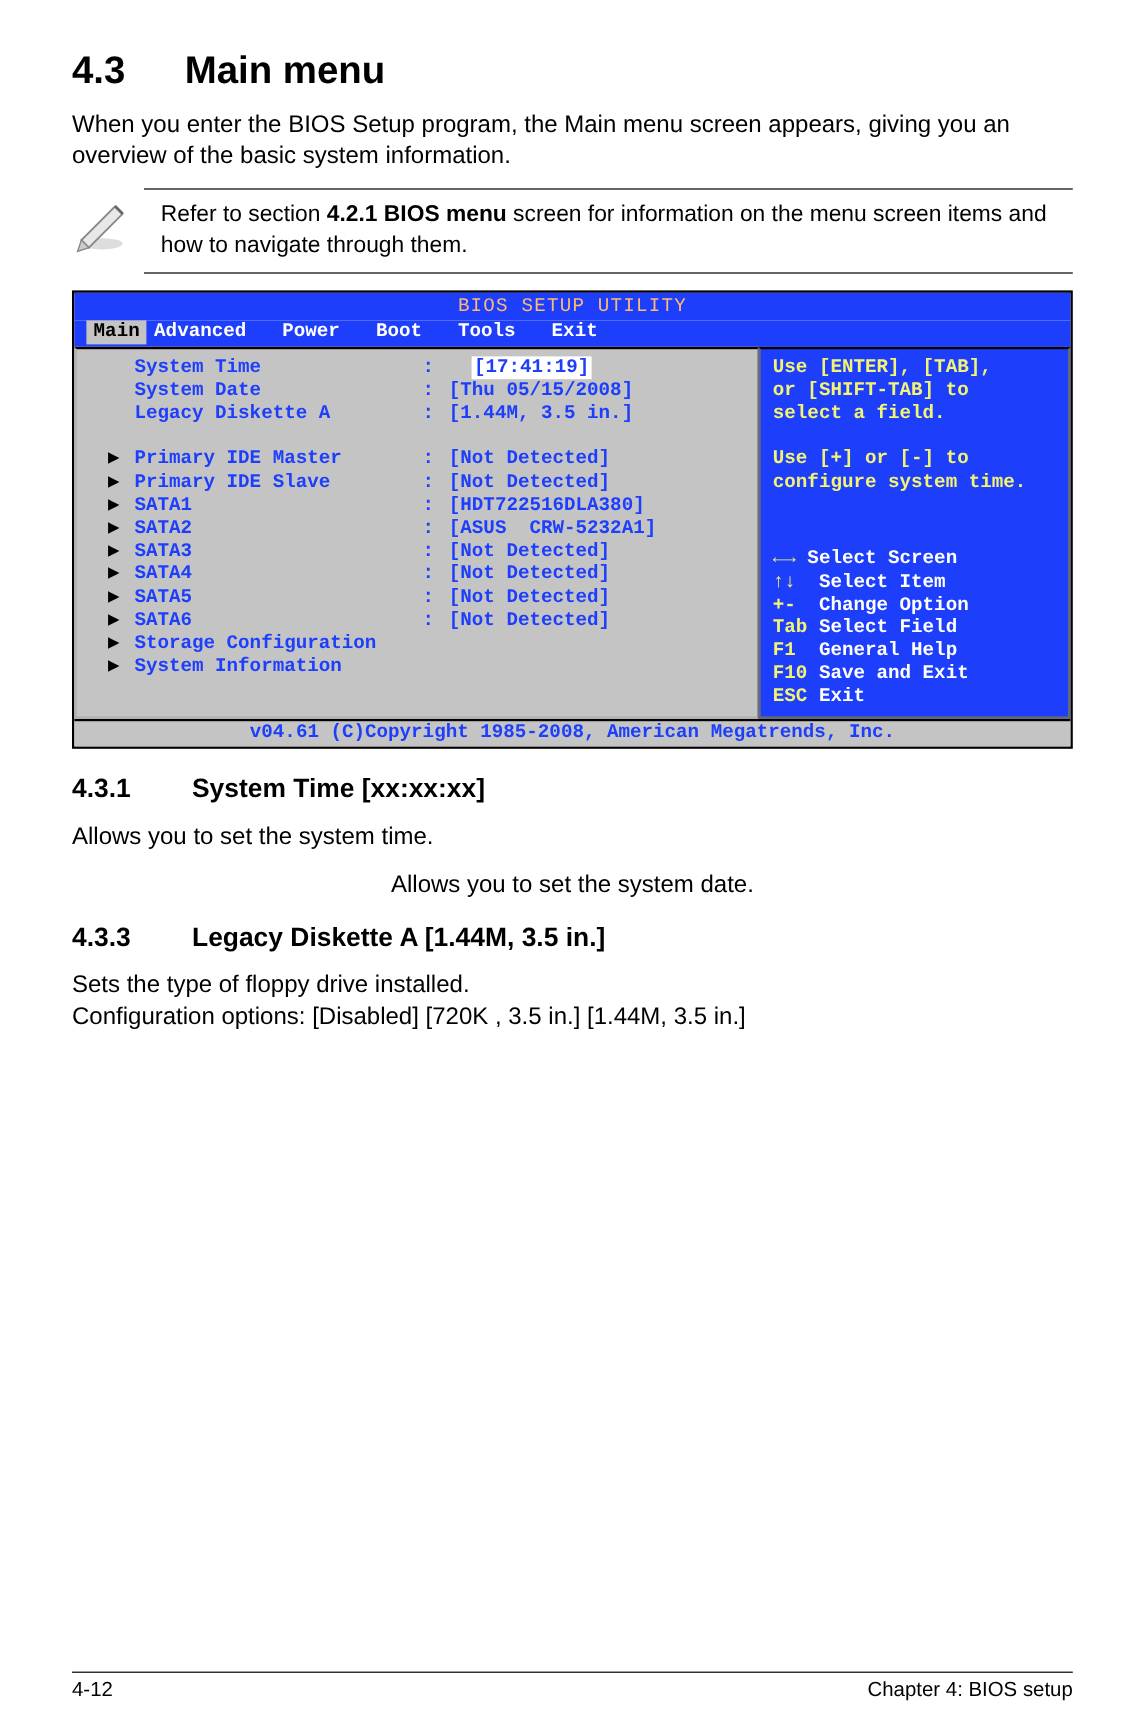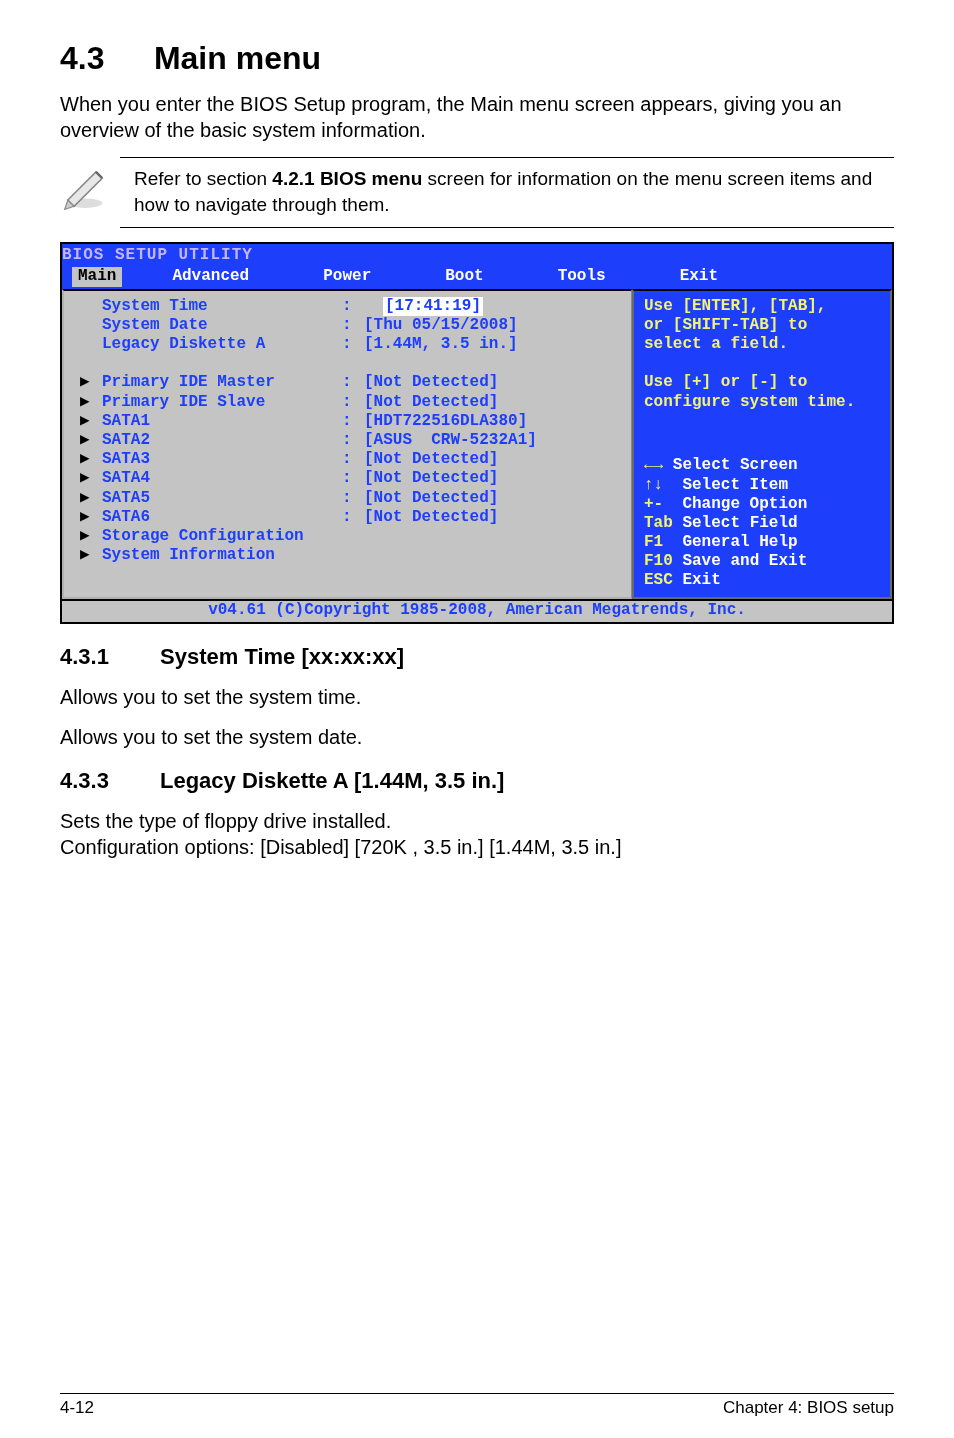--- a/index.html
+++ b/index.html
@@ -33,32 +33,32 @@
 
   
   .bios {
     font-family: "Courier New", monospace;
     font-size: 16px;
     line-height: 1.2;
     color: #fff;
     margin: 4px 0 20px 0;
     border: 2px solid #000;
   }
-  .bios-title { background: var(--bios-blue); color:#c4b5fd; padding:2px 0; font-weight:bold; letter-spacing:1px;}
-  .bios-menubar { background: var(--bios-blue); color:#fff; display:flex; padding:0 10px 2px 10px;gap:44px;}
+  .bios-title { background: var(--bios-blue); color:#fdba74; text-align:center; padding:2px 0; font-weight:normal; letter-spacing:1px;}
+  .bios-menubar { background: var(--bios-blue); color:#fff; display:flex; padding:0 10px 2px 10px;}
   .bios-menubar span { flex:0 0 auto; padding:0 24px 0 6px; font-weight:bold;}
   .bios-menubar span.active { background: var(--bios-grey); color:#000; padding:0 6px;}
   .bios-body { display:flex; }
   .bios-left {
     flex: 1 1 auto;
     background: var(--bios-grey);
     border: 2px solid var(--bios-border-grey);
     border-top: 2px solid #000;
     border-right: 1px solid #888;
-    padding: 6px 10px 6px 16px;
+    padding: 6px 10px 6px 26px;
     color: var(--bios-blue);
     min-height: 310px;
     font-weight: bold;
   }
   .bios-left .row { display:flex; white-space:pre; }
   .bios-left .lbl { width: 240px; }
   .bios-left .arrow { width:22px; color:#000;}
   .bios-left .colon { width:22px; text-align:left;}
   .bios-left .val { color: var(--bios-blue); }
   .bios-left .highlight .val { background:#fff; color: var(--bios-blue); padding:0 2px;margin-left:19px;}
@@ -139,21 +139,21 @@
 configure system time.</div>
       <div class="help-bottom" id="help-bottom"><div><span class="sym">←→</span><span> Select Screen</span></div><div><span class="sym">↑↓</span><span>  Select Item</span></div><div><span class="sym">+-</span><span>  Change Option</span></div><div><span class="sym">Tab</span><span> Select Field</span></div><div><span class="sym">F1</span><span>  General Help</span></div><div><span class="sym">F10</span><span> Save and Exit</span></div><div><span class="sym">ESC</span><span> Exit</span></div></div>
     </div>
   </div>
   <div class="bios-footer">v04.61 (C)Copyright 1985-2008, American Megatrends, Inc.</div>
 </div>
 
 <div id="sections">
     <h2 class="sub"><span class="subnum">4.3.1</span><span>System Time [xx:xx:xx]</span></h2>
     <p class="body" style="white-space: pre-line;">Allows you to set the system time.</p>
-    <p class="body" style="white-space: pre-line;">Allows you to set the system date.</p>
+    <p class="body" style="white-space: pre-line; text-align: center;">Allows you to set the system date.</p>
     <h2 class="sub"><span class="subnum">4.3.3</span><span>Legacy Diskette A [1.44M, 3.5 in.]</span></h2>
     <p class="body" style="white-space: pre-line;">Sets the type of floppy drive installed.
 Configuration options: [Disabled] [720K , 3.5 in.] [1.44M, 3.5 in.]</p>
   </div>
 
 <div class="page-footer">
   <span>4-12</span>
   <span>Chapter 4: BIOS setup</span>
 </div>
 

